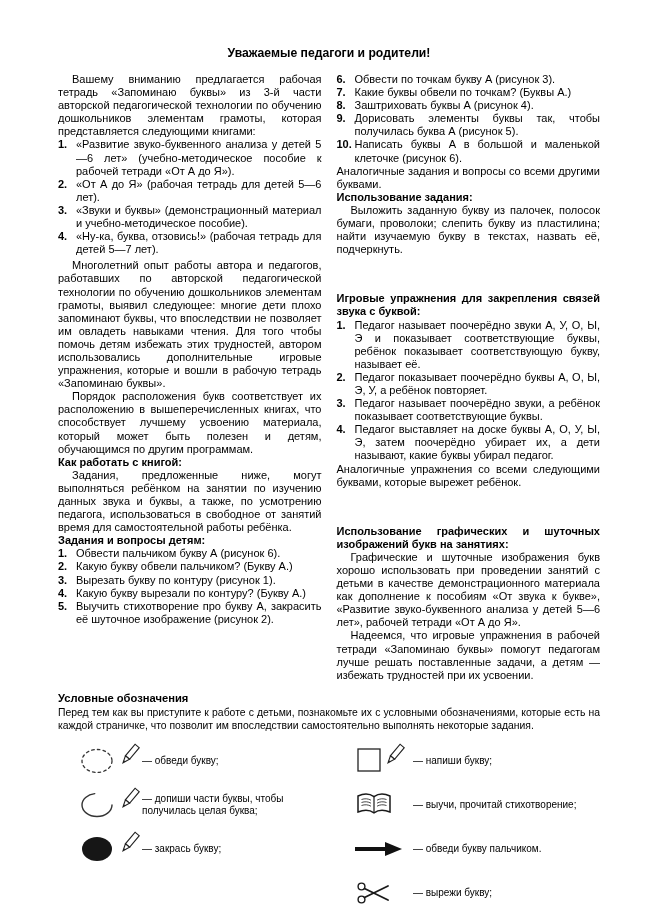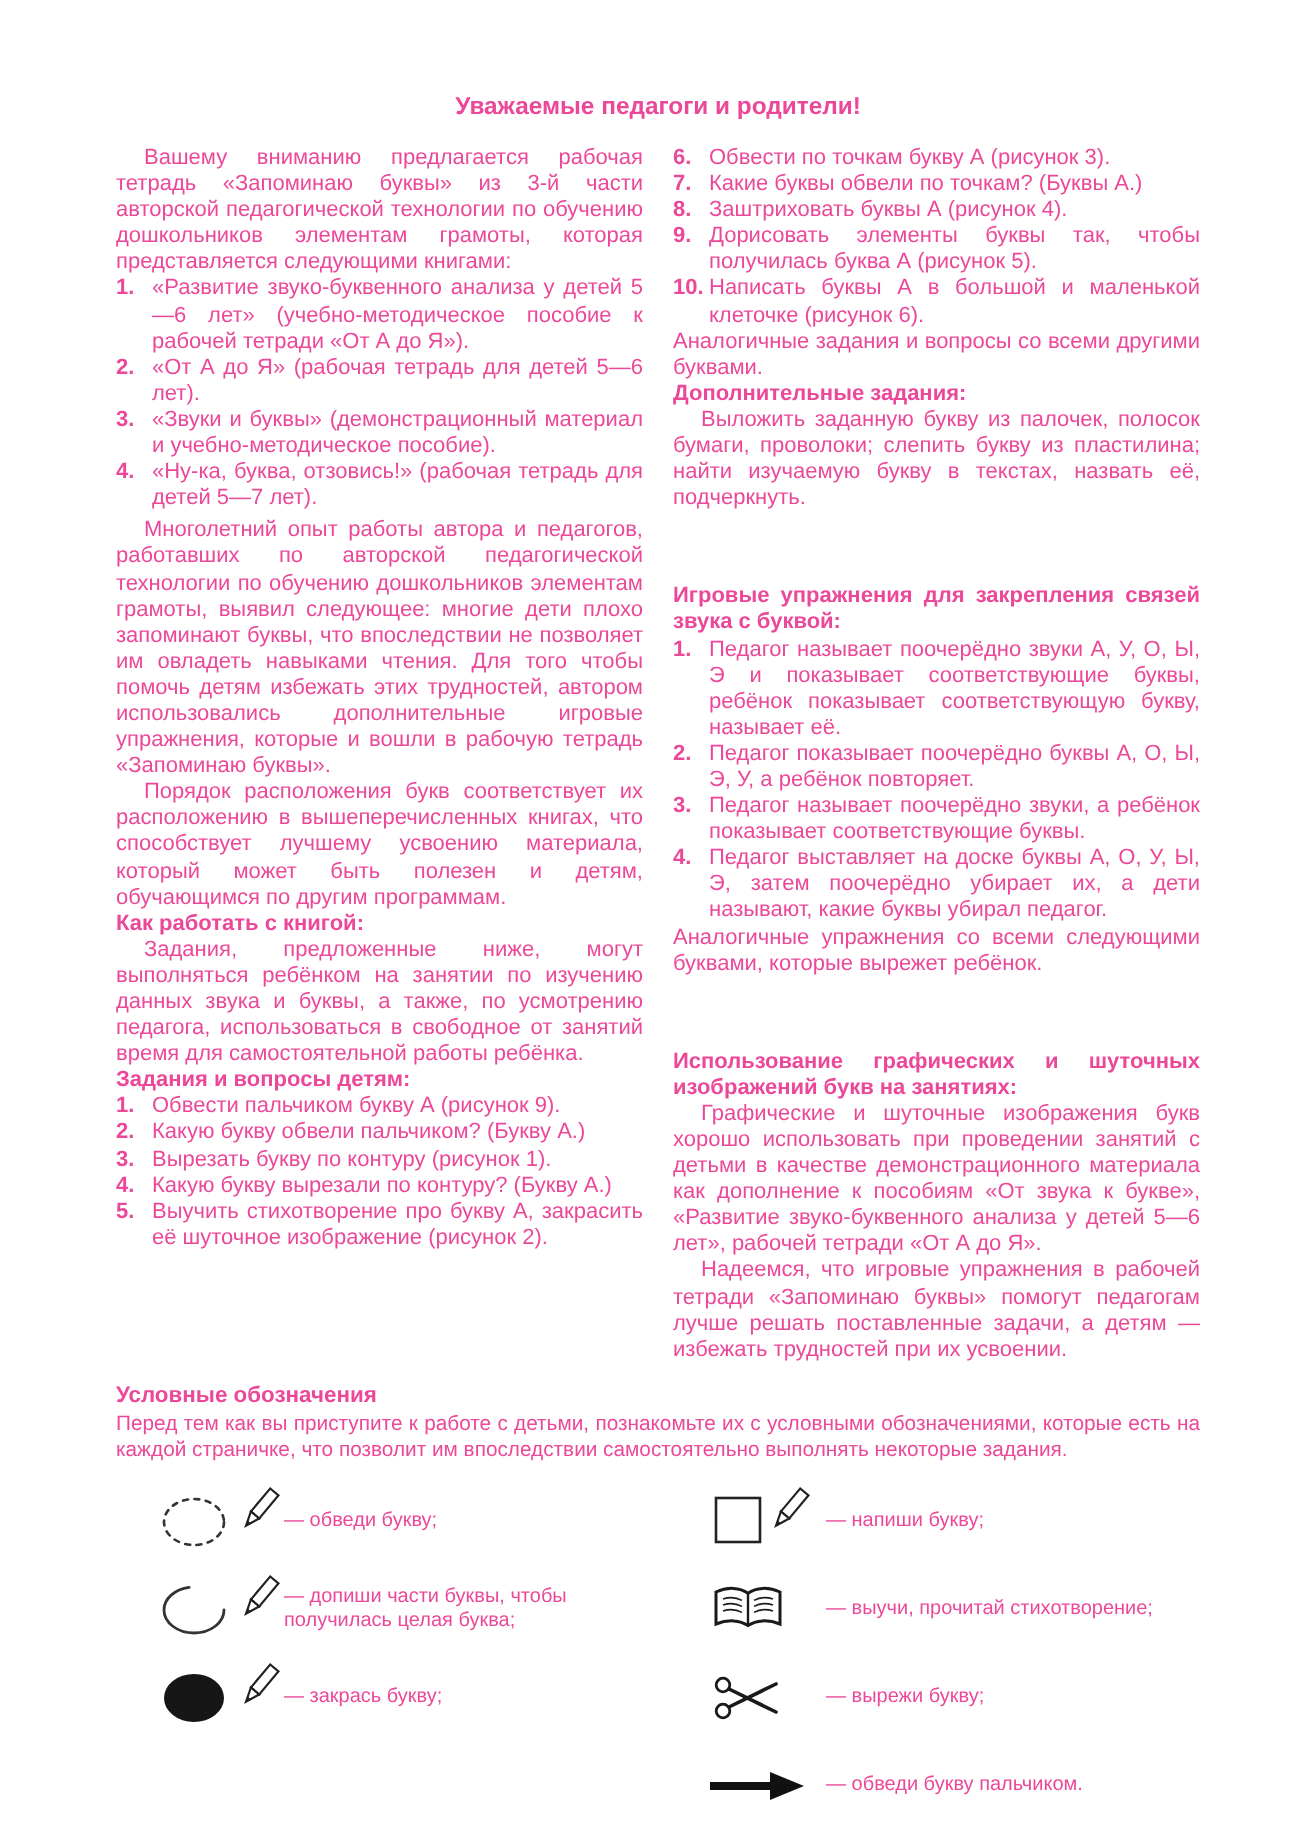--- a/index.html
+++ b/index.html
@@ -1,19 +1,19 @@
 <!DOCTYPE html>
 <html><head>
 <meta charset="utf-8">
 <style>
   html,body{margin:0;padding:0;background:#e8e8e8;}
   .page{
     width:650px;height:913px;background:#ffffff;box-sizing:border-box;
     padding:46px 50px 24px 58px;overflow:hidden;position:relative;
-    font-family:"Liberation Sans",sans-serif;color:#ec4899;
+    font-family:"Liberation Sans",sans-serif;color:#000000;
   }
   .title{
     text-align:center;font-weight:bold;font-size:12.2px;margin:0 0 13px 0;
   }
   .columns{display:flex;gap:15px;}
   .col{width:50%;font-size:11px;line-height:13.1px;text-align:justify;}
   .col p{margin:0;}
   .ind{text-indent:14px;}
   .sec{font-weight:bold;margin:4px 0 1px 0;}
   .sec.center{text-align:justify;margin-top:36px;}
@@ -65,21 +65,21 @@
       <p class="ind gap-s">Многолетний опыт работы автора и педагогов, работавших по авторской педагогической технологии по обучению дошкольников элементам грамоты, выявил следующее: многие дети плохо запоминают буквы, что впоследствии не позволяет им овладеть навыками чтения. Для того чтобы помочь детям избежать этих трудностей, автором использовались дополнительные игровые упражнения, которые и вошли в рабочую тетрадь «Запоминаю буквы».</p>
       <p class="ind">Порядок расположения букв соответствует их расположению в вышеперечисленных книгах, что способствует лучшему усвоению материала, который может быть полезен и детям, обучающимся по другим программам.</p>
 
       <p class="sec">Как работать с книгой:</p>
       <p class="ind">Задания, предложенные ниже, могут выполняться ребёнком на занятии по изучению данных звука и буквы, а также, по усмотрению педагога, использоваться в свободное от занятий время для самостоятельной работы ребёнка.</p>
 
       <p class="sec">Задания и вопросы детям:</p>
 
       <div class="li">
         <span class="num">1.</span>
-        <span class="txt">Обвести пальчиком букву А (рисунок 9).</span>
+        <span class="txt">Обвести пальчиком букву А (рисунок 6).</span>
       </div>
       <div class="li">
         <span class="num">2.</span>
         <span class="txt">Какую букву обвели пальчиком? (Букву А.)</span>
       </div>
       <div class="li">
         <span class="num">3.</span>
         <span class="txt">Вырезать букву по контуру (рисунок 1).</span>
       </div>
       <div class="li">
@@ -109,21 +109,21 @@
         <span class="num">9.</span>
         <span class="txt">Дорисовать элементы буквы так, чтобы получилась буква А (рисунок 5).</span>
       </div>
       <div class="li">
         <span class="num">10.</span>
         <span class="txt">Написать буквы А в большой и маленькой клеточке (рисунок 6).</span>
       </div>
 
       <p>Аналогичные задания и вопросы со всеми другими буквами.</p>
 
-      <p class="sec">Дополнительные задания:</p>
+      <p class="sec">Использование задания:</p>
       <p class="ind">Выложить заданную букву из палочек, полосок бумаги, проволоки; слепить букву из пластилина; найти изучаемую букву в текстах, назвать её, подчеркнуть.</p>
 
       <p class="sec center">Игровые упражнения для закрепления связей звука с буквой:</p>
 
       <div class="li">
         <span class="num">1.</span>
         <span class="txt">Педагог называет поочерёдно звуки А, У, О, Ы, Э и показывает соответствующие буквы, ребёнок показывает соответствующую букву, называет её.</span>
       </div>
       <div class="li">
         <span class="num">2.</span>
@@ -229,37 +229,37 @@
               <path d="M19 4.6 L19 20.8" stroke="#1a1a1a" stroke-width="1.2"></path>
               <path d="M6.5 7.5 C10 6.3 13 6.6 16 8.2 M6.5 10.5 C10 9.3 13 9.6 16 11.2 M6.5 13.5 C10 12.3 13 12.6 16 14.2" fill="none" stroke="#1a1a1a" stroke-width="0.8"></path>
               <path d="M22 8.2 C25 6.6 28 6.3 31.5 7.5 M22 11.2 C25 9.6 28 9.3 31.5 10.5 M22 14.2 C25 12.6 28 12.3 31.5 13.5" fill="none" stroke="#1a1a1a" stroke-width="0.8"></path>
             </svg>
           </span>
           <span class="legend-label">— выучи, прочитай стихотворение;</span>
         </div>
 
         <div class="legend-row">
           <span class="icon-box">
+            <svg width="50" height="16" viewBox="0 0 50 16" style="left:2px;top:9px;">
+              <path d="M2 8 L34 8" stroke="#111" stroke-width="4"></path>
+              <path d="M32 1 L49 8 L32 15 Z" fill="#111"></path>
+            </svg>
+          </span>
+          <span class="legend-label">— обведи букву пальчиком.</span>
+        </div>
+
+        <div class="legend-row">
+          <span class="icon-box">
             <svg width="34" height="24" viewBox="0 0 34 24" style="left:6px;top:5px;">
               <circle cx="4.5" cy="5.5" r="3.4" fill="none" stroke="#1a1a1a" stroke-width="1.4"></circle>
               <circle cx="4.5" cy="18.5" r="3.4" fill="none" stroke="#1a1a1a" stroke-width="1.4"></circle>
               <path d="M7.5 7.5 L31 19" stroke="#1a1a1a" stroke-width="1.8" stroke-linecap="round"></path>
               <path d="M7.5 16.5 L31 5" stroke="#1a1a1a" stroke-width="1.8" stroke-linecap="round"></path>
             </svg>
           </span>
           <span class="legend-label">— вырежи букву;</span>
         </div>
 
-        <div class="legend-row">
-          <span class="icon-box">
-            <svg width="50" height="16" viewBox="0 0 50 16" style="left:2px;top:9px;">
-              <path d="M2 8 L34 8" stroke="#111" stroke-width="4"></path>
-              <path d="M32 1 L49 8 L32 15 Z" fill="#111"></path>
-            </svg>
-          </span>
-          <span class="legend-label">— обведи букву пальчиком.</span>
-        </div>
-
       </div>
     </div>
   </div>
 
 </div>
 
 </body></html>

